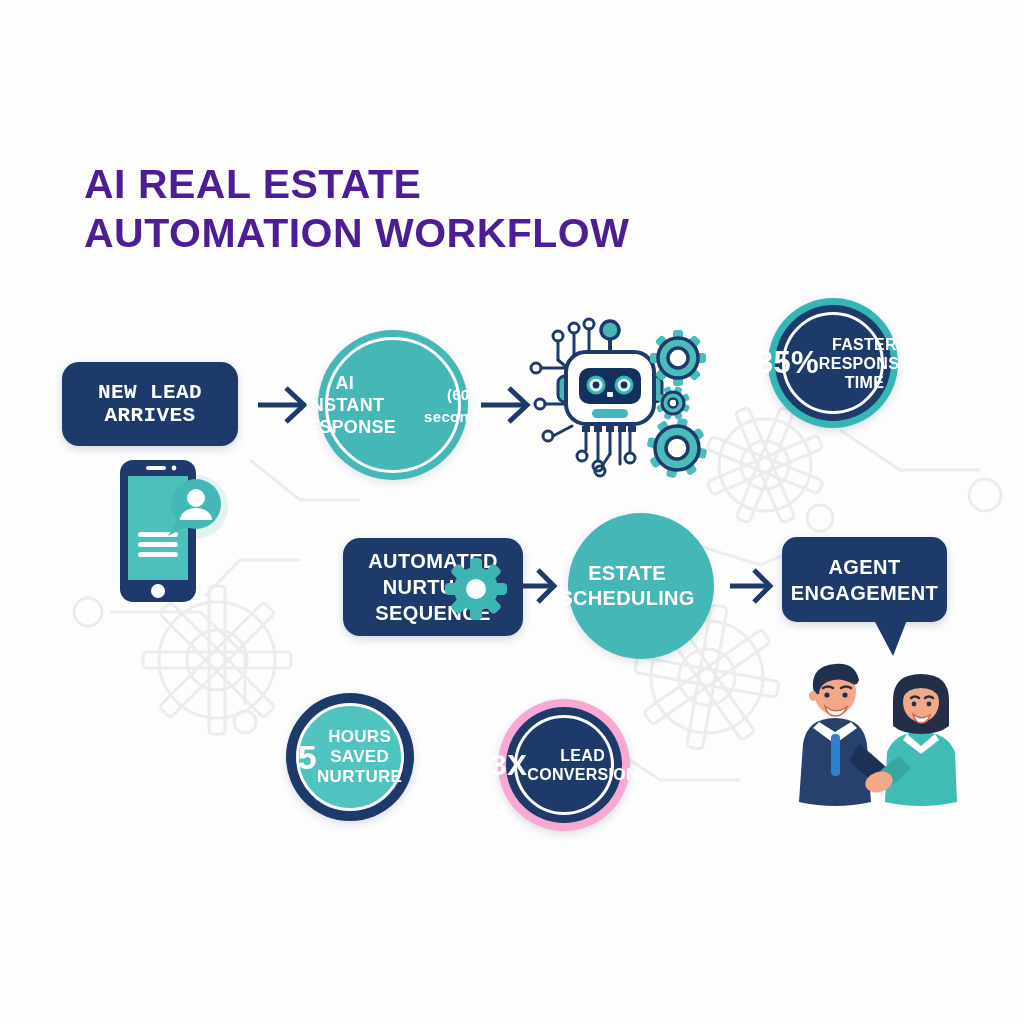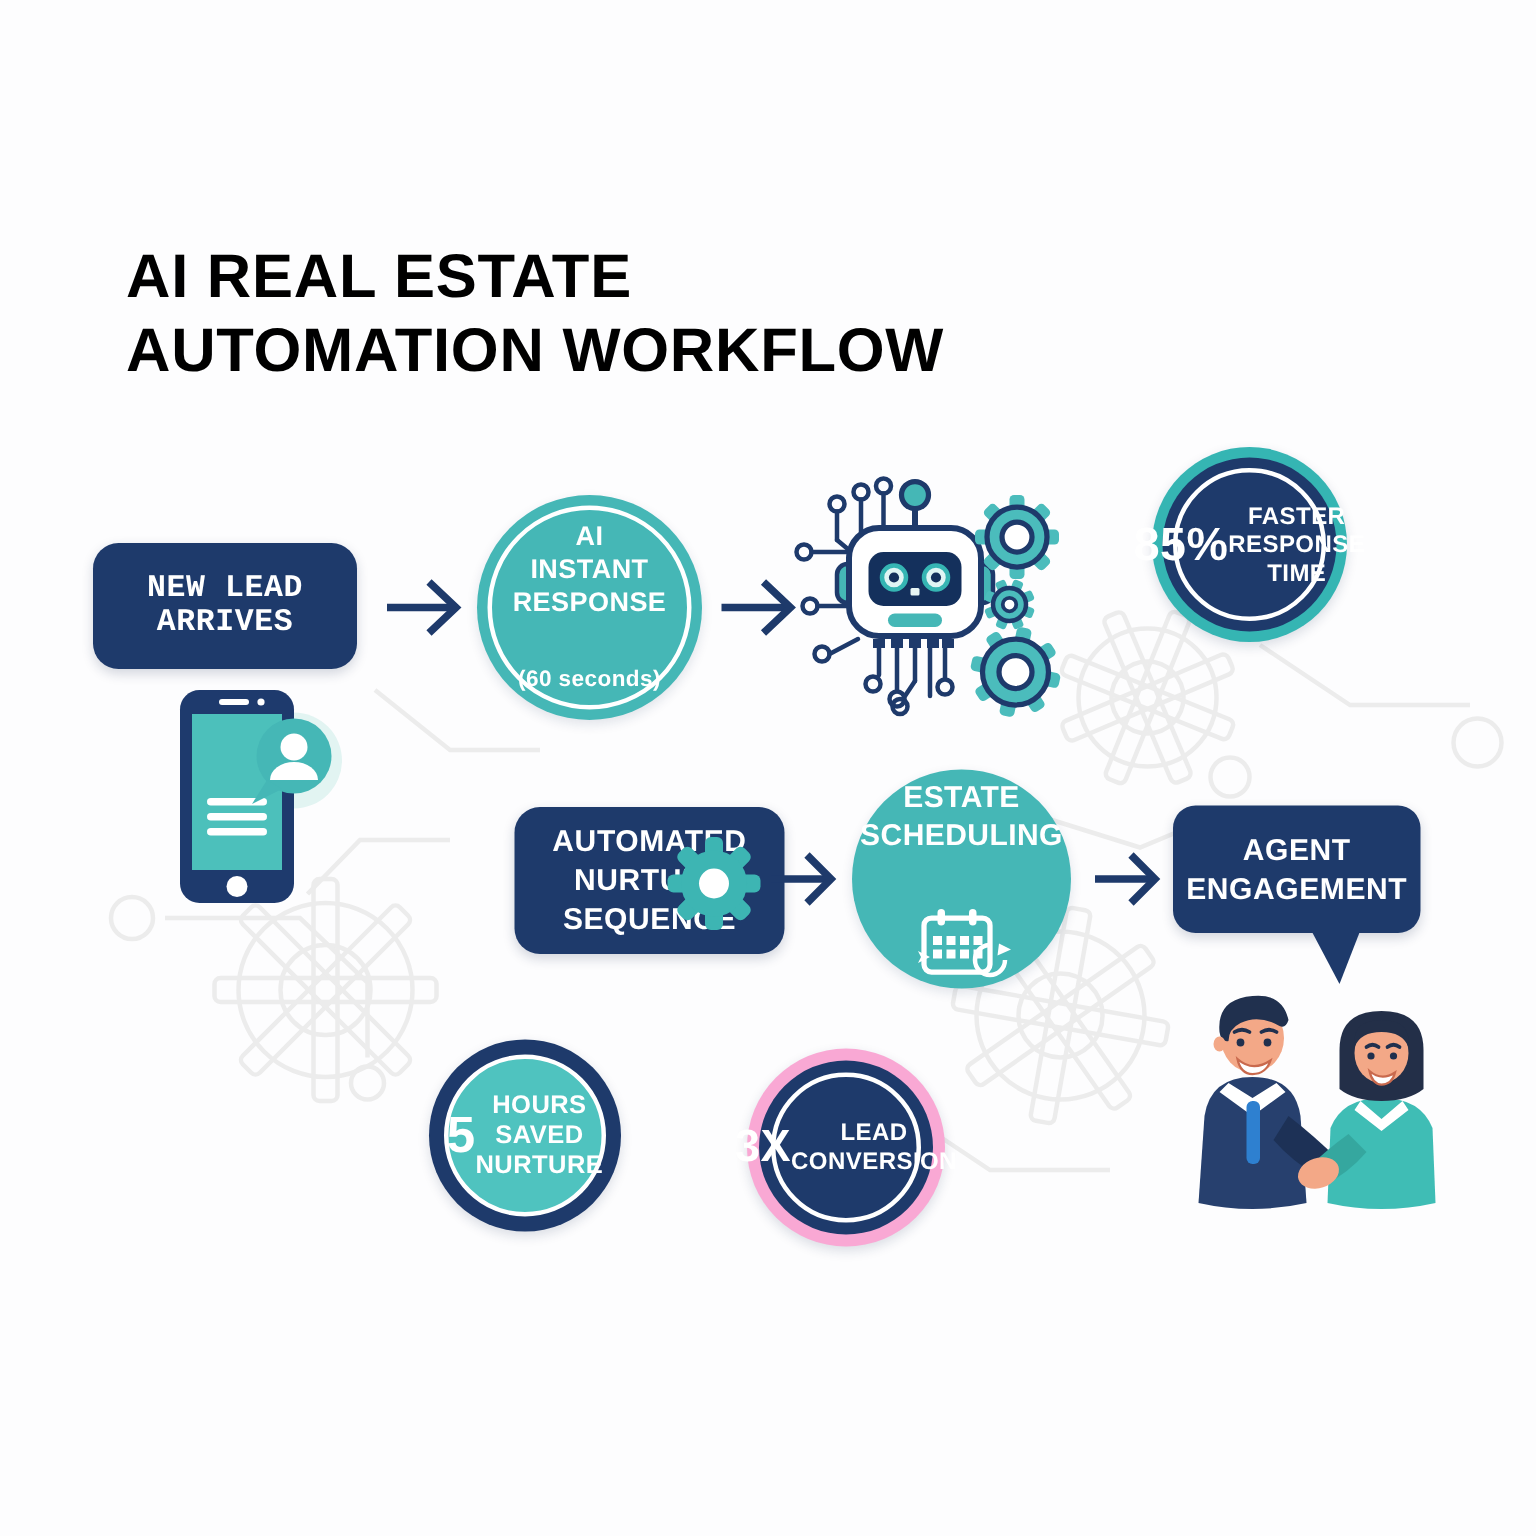--- a/index.html
+++ b/index.html
@@ -8,32 +8,32 @@
     background:#fdfdfe;
     font-family:"Liberation Sans", sans-serif;
     -webkit-font-smoothing:antialiased;
   }
   .abs{position:absolute;}
   .pre{white-space:pre-line;}
   
   .title{
     left:84px;top:160px;width:640px;
     font-size:41px;font-weight:800;line-height:49px;
-    color:#000000;letter-spacing:.5px;
+    color:#4c1d95;letter-spacing:.5px;
   }
   
   .navy-box{
     background:#1e3a6b;border-radius:17px;color:#fff;
     display:flex;align-items:center;justify-content:center;text-align:center;
     font-weight:700;letter-spacing:.4px;
     box-shadow:0 3px 8px rgba(20,40,80,.18);
   }
   .teal-circle{
     background:#45b7b6;border-radius:50%;color:#fff;
-    display:flex;flex-direction:column;align-items:center;justify-content:center;
+    display:flex;flex-direction:row;align-items:center;justify-content:center;
     text-align:center;font-weight:700;letter-spacing:.3px;
     box-shadow:0 3px 8px rgba(20,40,80,.12);
     gap:28px;
   }
   .ring{position:absolute;border-radius:50%;pointer-events:none;}
   .badge-outer{border-radius:50%;box-shadow:0 3px 8px rgba(20,40,80,.15);}
   .badge-inner{
     position:absolute;border-radius:50%;
     display:flex;flex-direction:row;align-items:center;justify-content:center;
     text-align:center;color:#fff;font-weight:700;letter-spacing:.3px;

